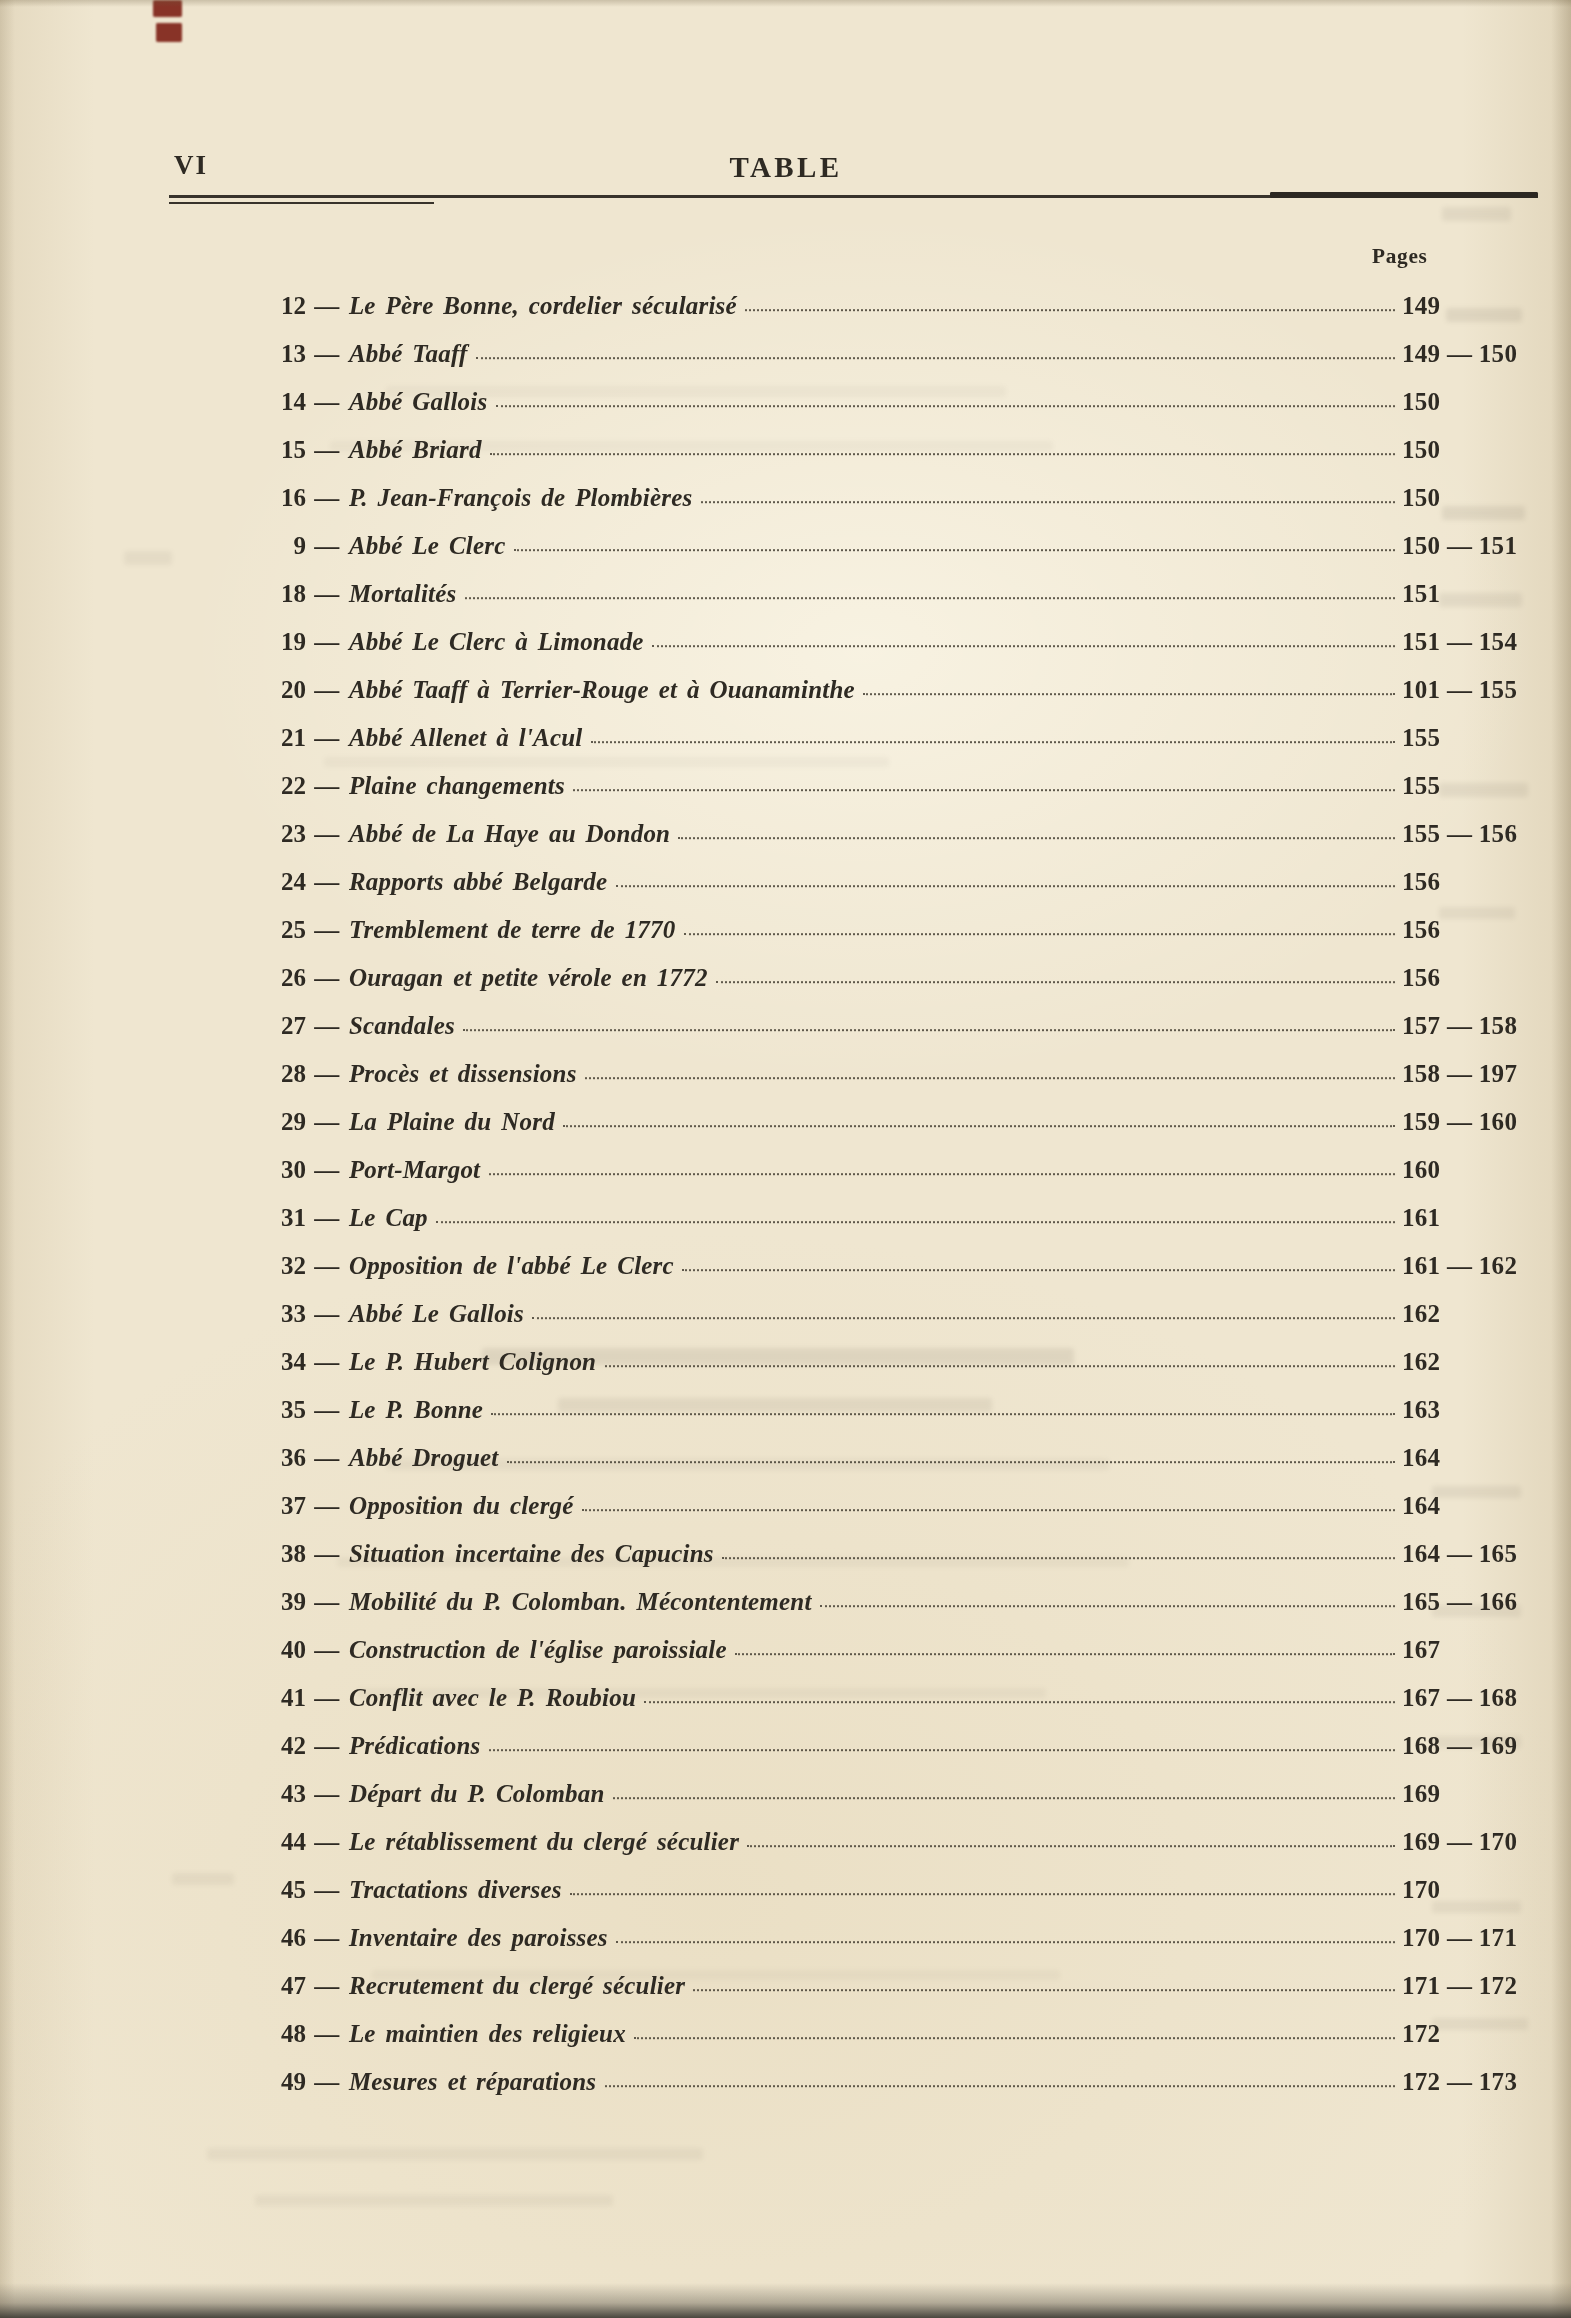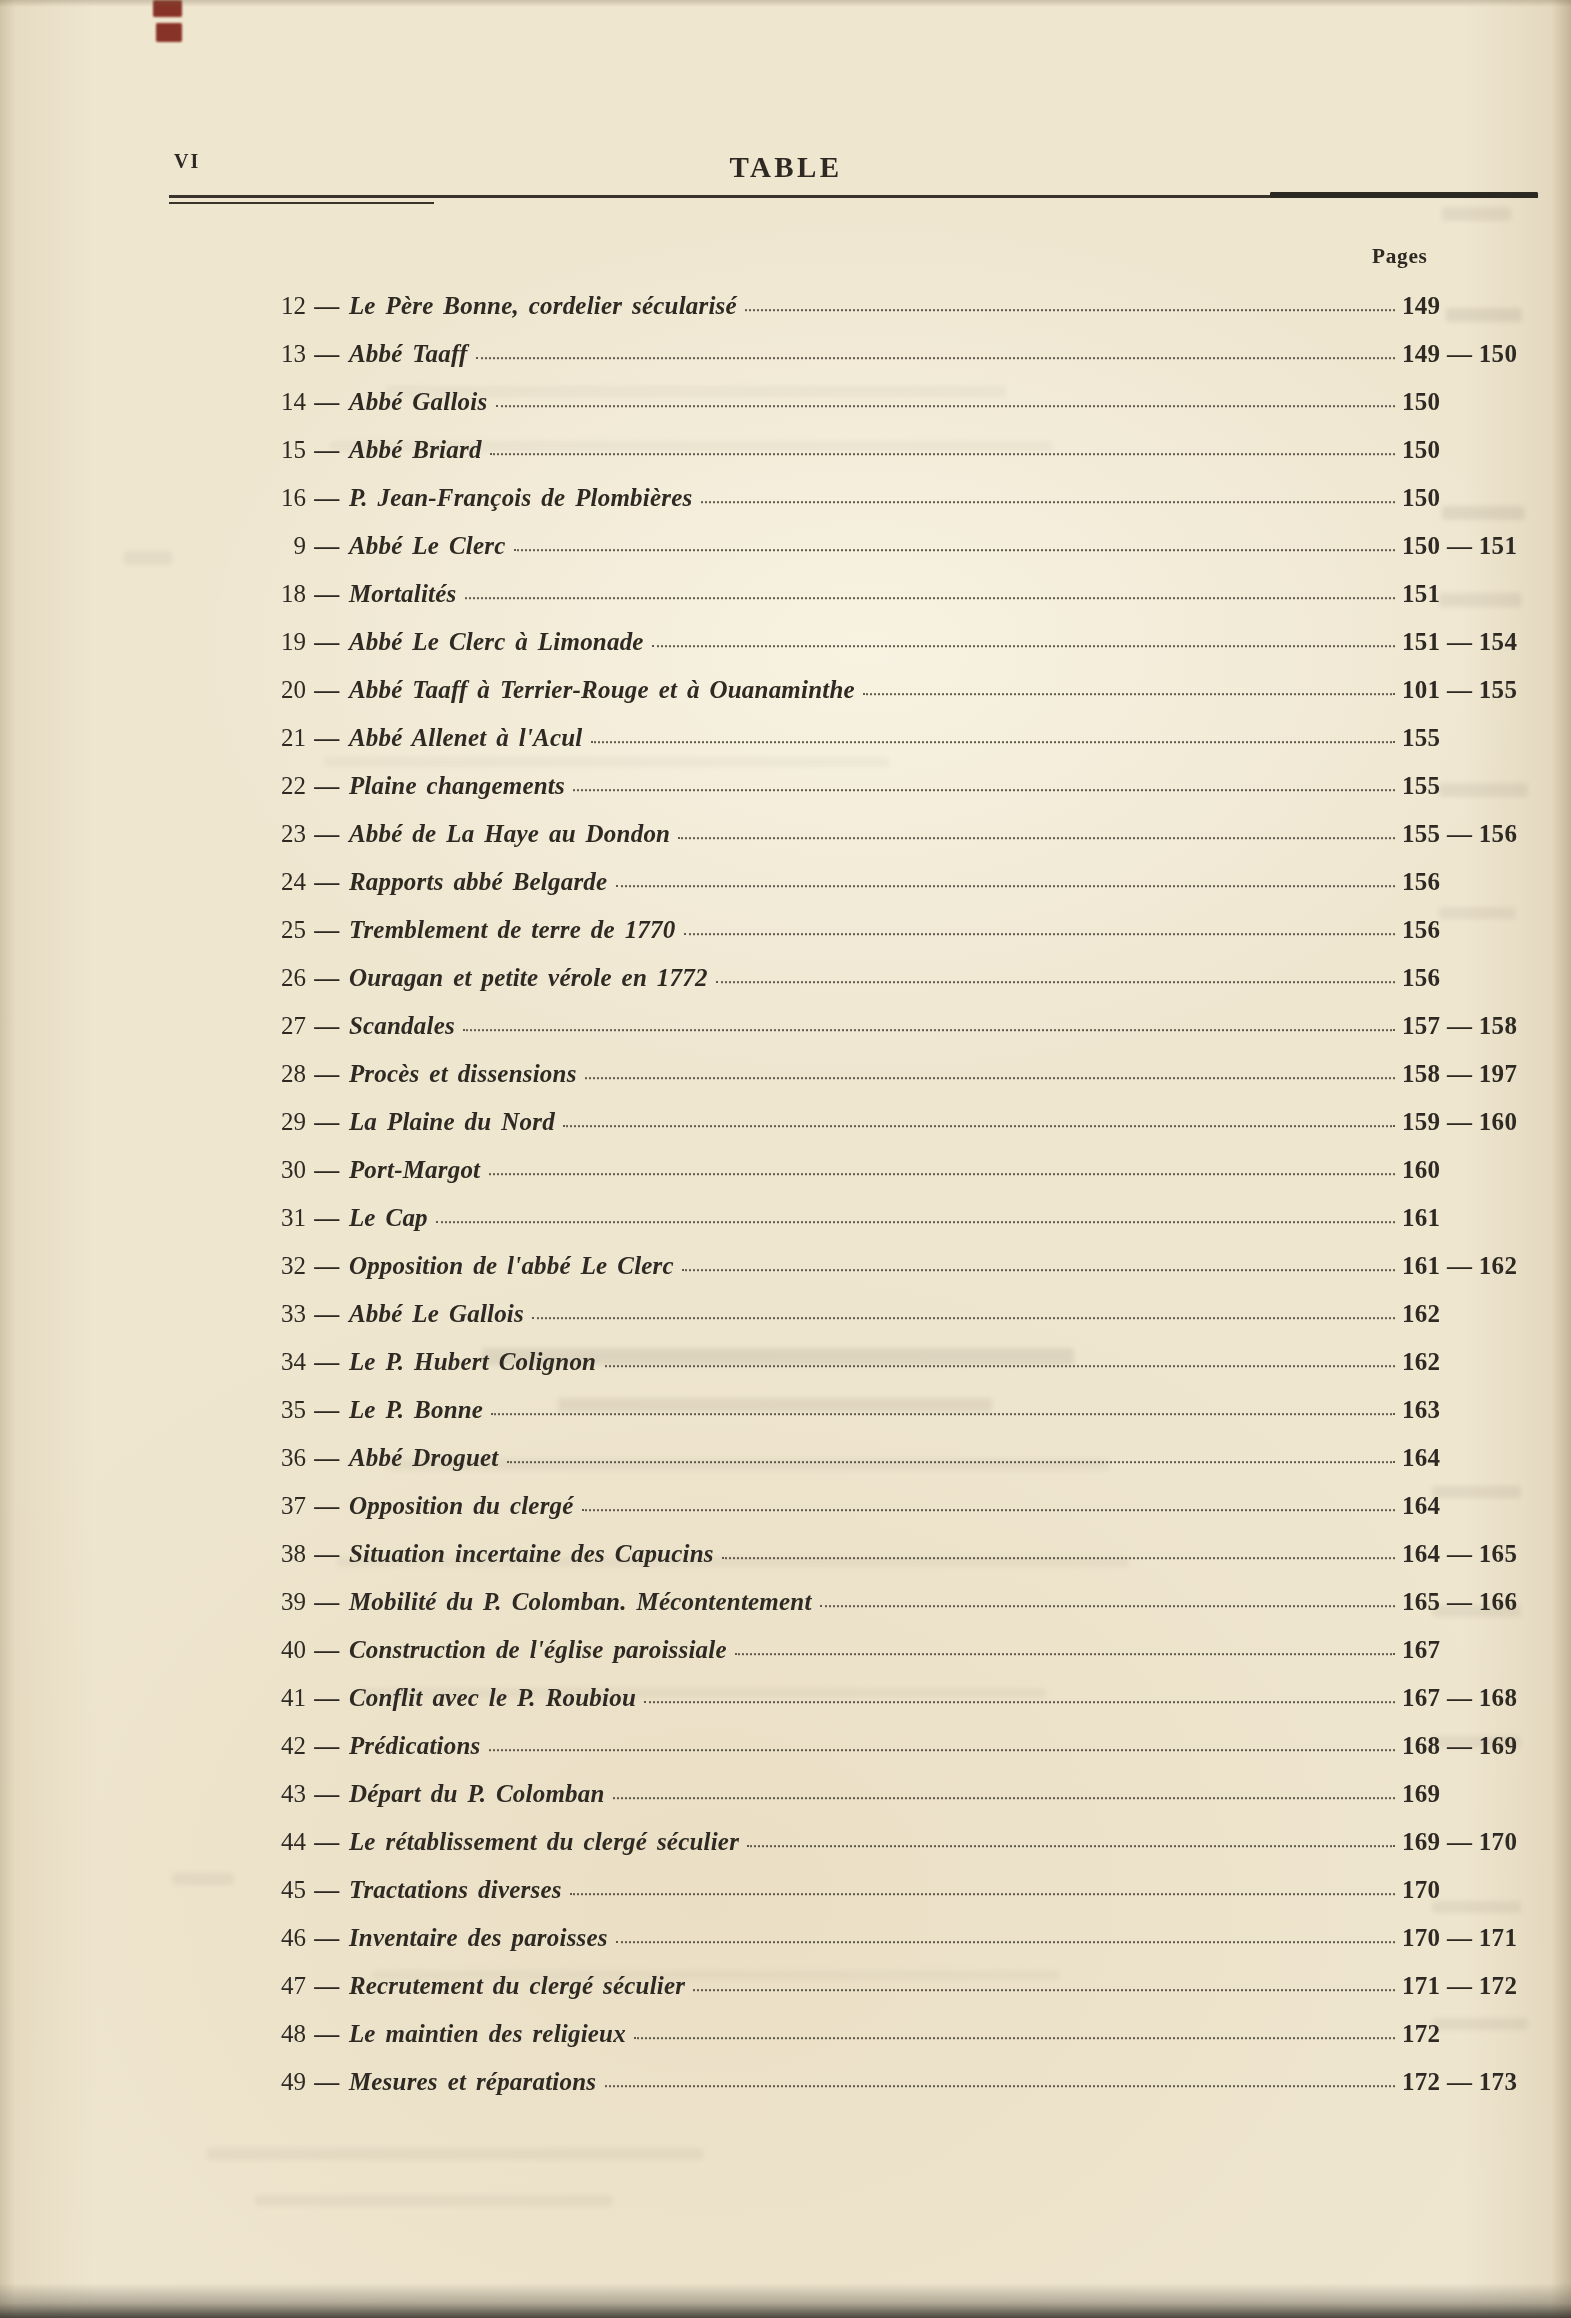--- a/index.html
+++ b/index.html
@@ -17,39 +17,39 @@
     background:
       radial-gradient(964px 620px at 55% 28%, rgba(255,252,240,0.55), rgba(255,252,240,0) 70%),
       radial-gradient(1170px 895px at 45% 82%, rgba(226,211,176,0.35), rgba(226,211,176,0) 75%),
       linear-gradient(90deg, rgba(185,165,125,0.20), rgba(185,165,125,0) 6%, rgba(185,165,125,0) 93%, rgba(185,165,125,0.25)),
       #efe6d0;
   }
 
   
   .folio {
     position: absolute; left: 174px; top: 150px;
-    font-size: 20px; font-weight: bold; letter-spacing: 2.1px;
+    font-size: 27px; font-weight: bold; letter-spacing: 2.1px;
   }
   .header-title {
     position: absolute; left: 0; right: 0; top: 151px;
     text-align: center; font-size: 29px; font-weight: bold; letter-spacing: 3.4px;
   }
   .rule-main  { position: absolute; left: 169px; right: 34px; top: 195px; height: 2.8px; background: #38332b; }
   .rule-left2 { position: absolute; left: 169px; width: 265px; top: 202px; height: 2.1px; background: #38332b; }
   .rule-right { position: absolute; left: 1270px; right: 34px; top: 192px; height: 6.2px; background: #2c2822; border-radius: 1.4px; }
 
   .pages-label {
     position: absolute; left: 1372px; top: 244px;
     font-size: 21.3px; font-weight: bold; letter-spacing: 0.7px;
   }
 
   
   .toc { position: absolute; left: 263px; top: 292px; width: 1275px; }
   .row { display: flex; align-items: baseline; height: 48px; font-size: 25px; }
-  .num { width: 43px; text-align: right; font-weight: normal; flex: 0 0 auto; }
+  .num { width: 43px; text-align: right; font-weight: bold; flex: 0 0 auto; }
   .sep { padding: 0 9.6px 0 8.3px; font-weight: bold; flex: 0 0 auto; }
   .title {
     font-weight: bold; font-style: italic;
     word-spacing: 3.4px; letter-spacing: 0.2px; white-space: nowrap; flex: 0 0 auto;
   }
   .leader {
     flex: 1 1 auto; min-width: 16.5px;
     border-bottom: 2.8px dotted #464034;
     margin: 0 6.9px 0 8.3px;
     transform: translateY(-2.8px);

